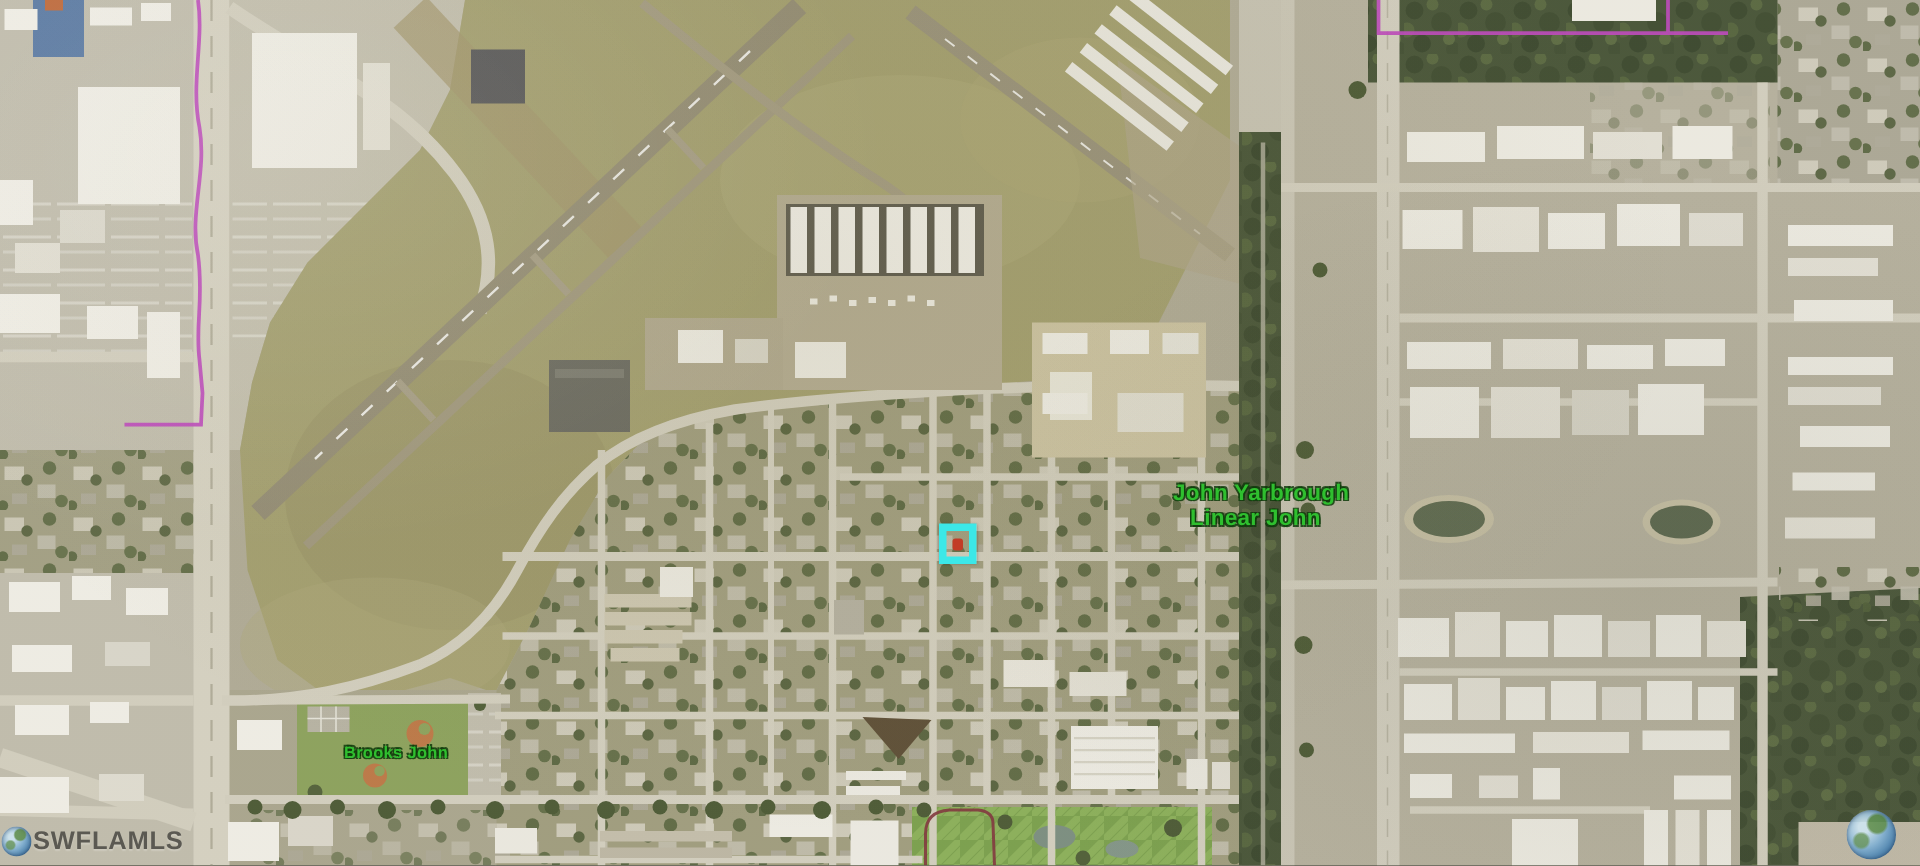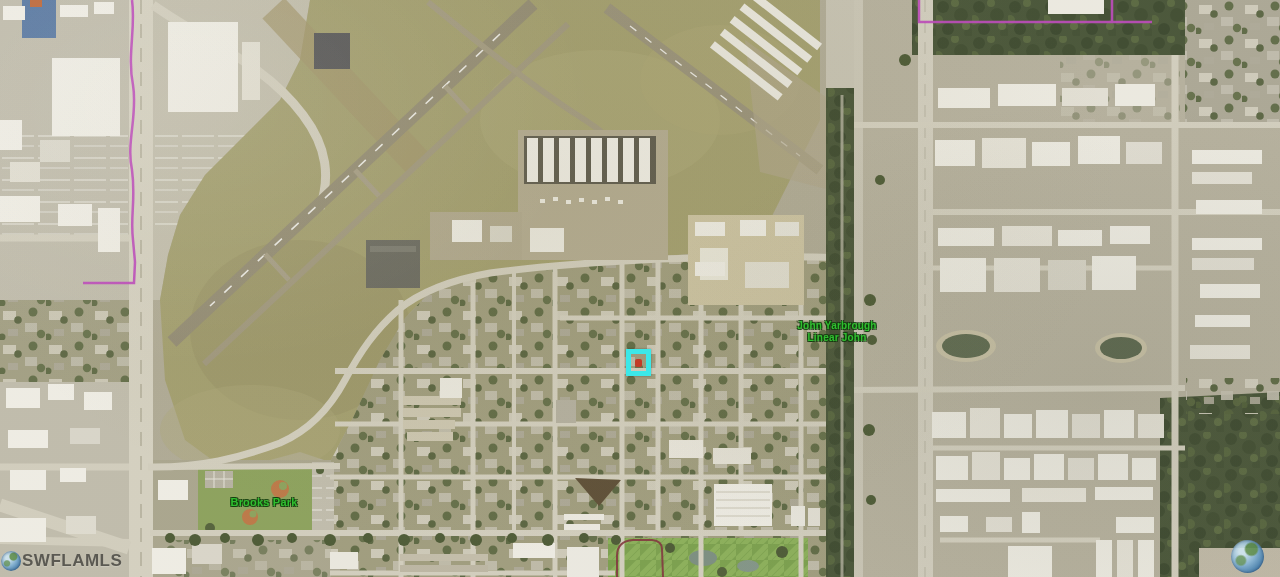--- a/index.html
+++ b/index.html
@@ -5,21 +5,21 @@
   html,body{margin:0;padding:0;background:#222;}
   #stage{position:relative;width:1280px;height:577px;overflow:hidden;
          font-family:"Liberation Sans",sans-serif;background:#b2ad99;}
   #stage svg{position:absolute;left:0;top:0;}
   .tone{position:absolute;inset:0;pointer-events:none;z-index:5;
     background:
       radial-gradient(600px 380px at 14% 18%, rgba(255,255,255,.10), transparent 70%),
       radial-gradient(820px 520px at 42% 32%, rgba(125,115,62,.10), transparent 72%),
       radial-gradient(700px 420px at 86% 68%, rgba(85,88,66,.10), transparent 70%),
       linear-gradient(rgba(142,136,100,.05), rgba(142,136,100,.05));}
-  .lbl{position:absolute;z-index:8;font-weight:bold;font-size:10px;line-height:1.15;
+  .lbl{position:absolute;z-index:8;font-weight:bold;font-size:15px;line-height:1.15;
        text-align:center;white-space:nowrap;letter-spacing:.2px;
        text-shadow:-1px -1px 0 rgba(15,60,12,.85),1px -1px 0 rgba(15,60,12,.85),
                    -1px 1px 0 rgba(15,60,12,.85),1px 1px 0 rgba(15,60,12,.85);}
   #lbl-yarbrough{left:782px;top:320px;width:110px;}
   #lbl-brooks{left:212px;top:496px;width:104px;font-size:11px;}
   #marker{position:absolute;left:626px;top:349px;width:15px;height:17px;z-index:7;
           border:5px solid #3ce8e8;display:flex;align-items:center;justify-content:center;
           box-shadow:0 0 2px rgba(0,0,0,.35);}
   #marker .dot{width:7px;height:8px;border-radius:2px;background:#c23b27;}
   #watermark{position:absolute;left:1px;top:551px;z-index:9;display:flex;gap:1px;}
@@ -383,21 +383,21 @@
 
 <div id="marker" style="border-color: rgb(60, 232, 232);">
   <div class="dot" style="background: rgb(194, 59, 39);"></div>
 </div>
 
 <div id="lbl-yarbrough" class="lbl" style="color: rgb(47, 191, 47);">
   <div>John Yarbrough</div>
   <div>Linear John</div>
 </div>
 <div id="lbl-brooks" class="lbl" style="color: rgb(47, 191, 47);">
-  <span>Brooks Park</span>
+  <span>Brooks John</span>
 </div>
 
 <div id="watermark">
   <span id="globe-left" class="globe"></span>
   <span class="txt">SWFLAMLS</span>
 </div>
 <div id="globe-right" class="globe"></div>
 
 </div>
 

